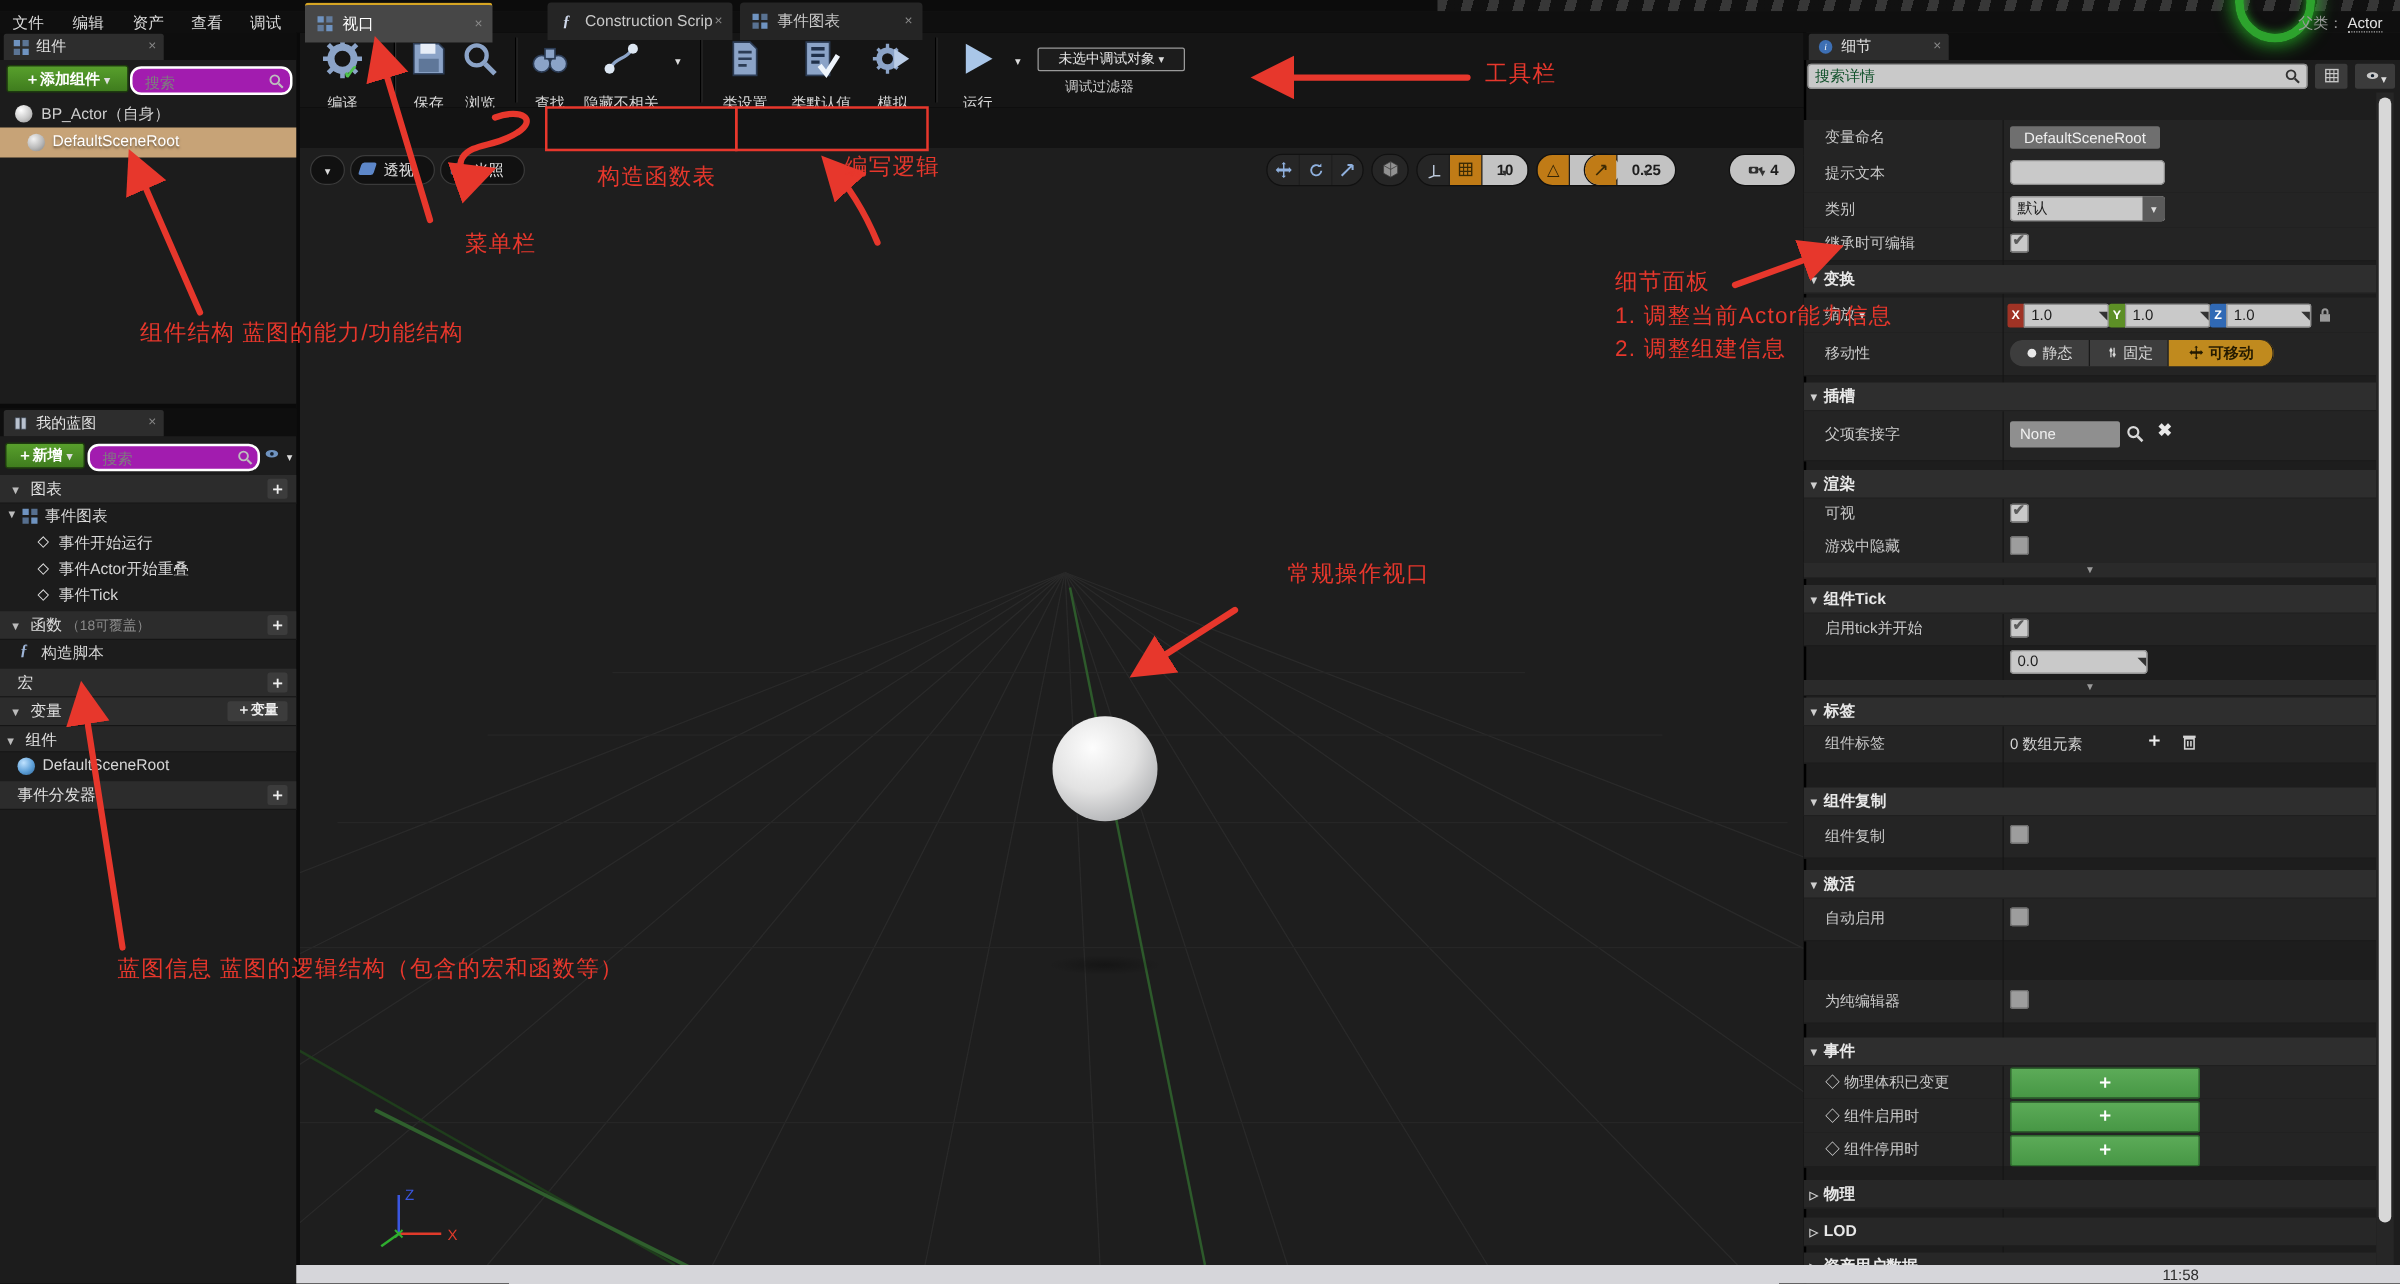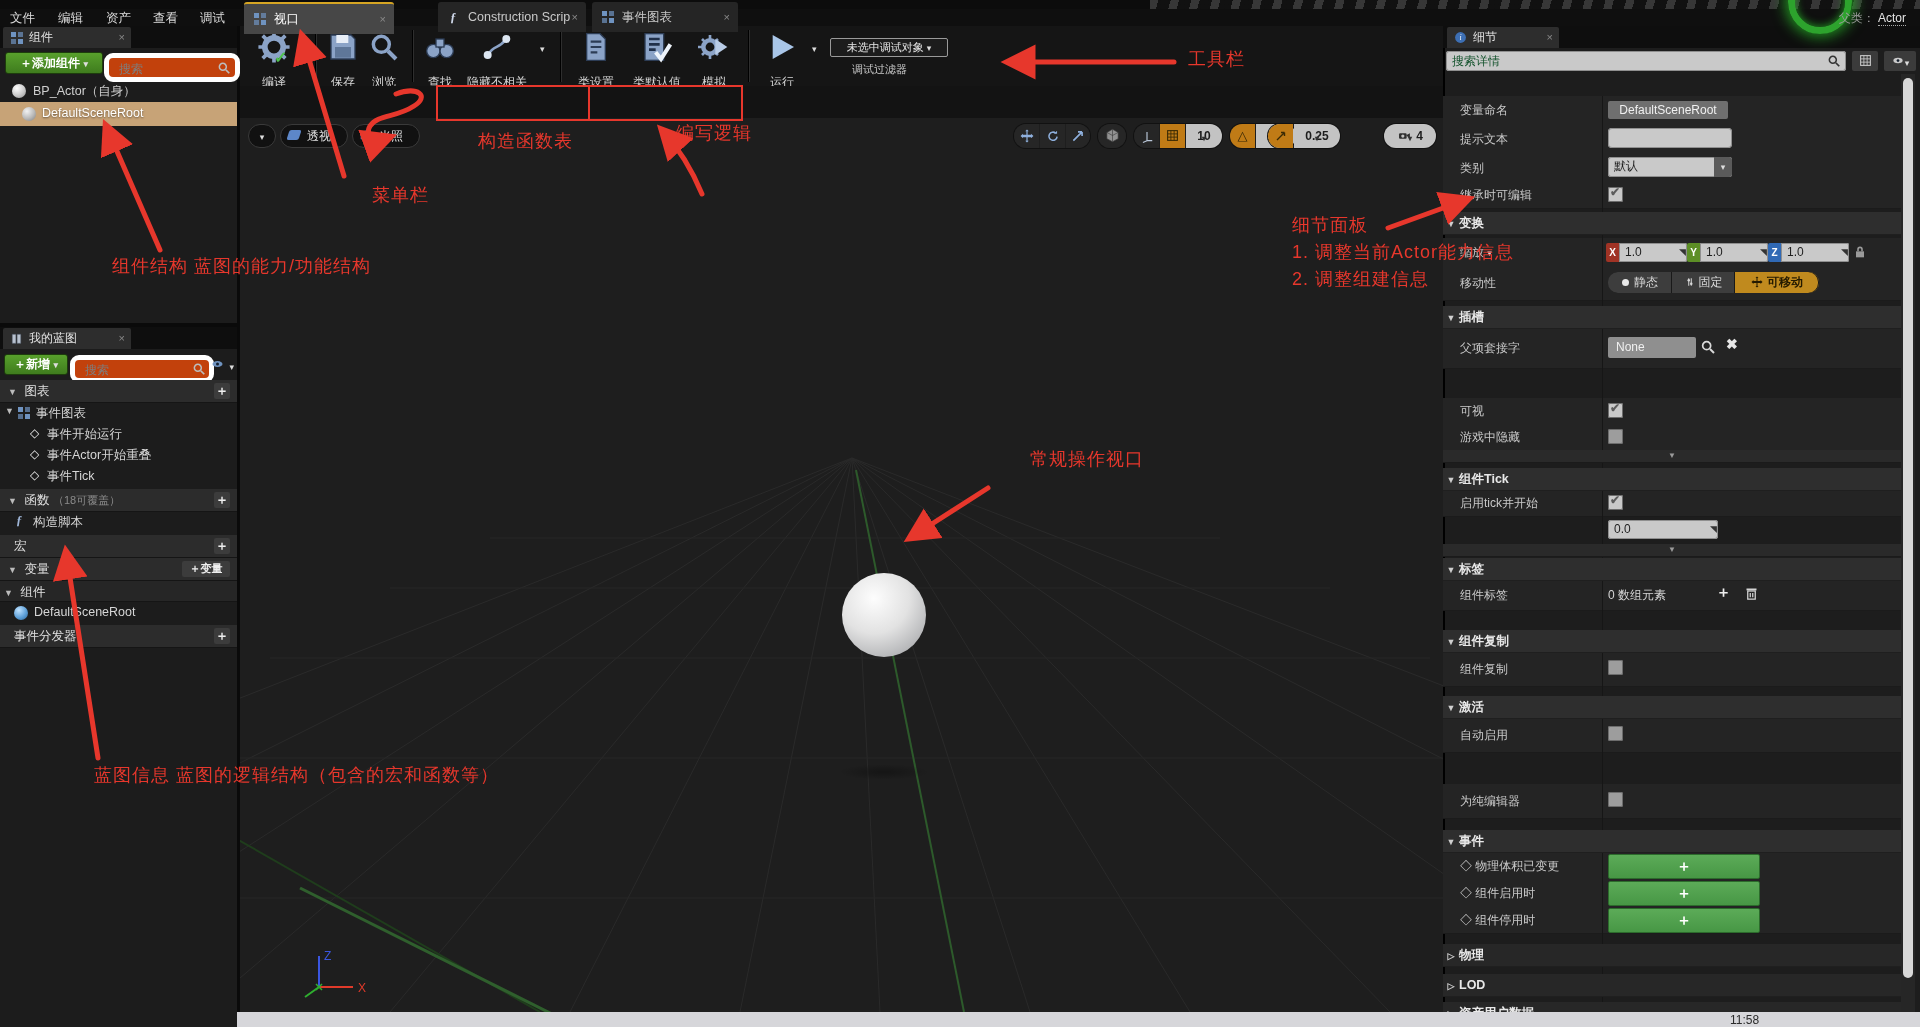--- a/index.html
+++ b/index.html
@@ -13,21 +13,21 @@
   .menubar{left:0;top:9px;width:1920px;height:17px;background:#0f0f0f;border-bottom:1px solid #000;}
   .menuitem{position:absolute;top:1px;font-size:12.5px;color:#dcdcdc;}
   .greenring{left:1788px;top:-30px;width:50px;height:50px;border:7px solid #2da32d;border-radius:50%;
     box-shadow:0 0 14px 3px rgba(40,190,40,.75), inset 0 0 8px rgba(40,190,40,.8);z-index:6;}
   .parentclass{position:absolute;right:14px;top:10px;font-size:12px;z-index:7;}
   .parentclass .k{color:#9a9a9a;} .parentclass .v{color:#e3e3e3;border-bottom:1px dotted #aaa;text-align:right;}
   
   .tabstrip{background:#0e0e0e;}
   .ptab{position:absolute;background:#2d2d2d;border-radius:2px 2px 0 0;color:#e2e2e2;font-size:12px;line-height:21px;}
   .ptab .x{position:absolute;right:6px;top:0;color:#888;font-size:11px;}
-  .searchbox{position:absolute;background:#c2410c;border:5px solid #ffffff;border-radius:9px;color:#bbb;}
+  .searchbox{position:absolute;background:#a21caf;border:2px solid #ffffff;border-radius:9px;color:#bbb;}
   .searchbox input{position:absolute;left:8px;top:0;width:70%;height:100%;background:transparent;border:0;outline:0;
       color:#ccc;font-size:12px;font-family:"Liberation Sans",sans-serif;}
   .searchbox input::placeholder{color:#7e7e7e;}
   .mag{position:absolute;width:14px;height:14px;}
   .greenbtn{position:absolute;background:linear-gradient(#58a02c,#3f7c1e);border:1px solid #1d3d0c;border-radius:3px;
       color:#fff;font-size:12px;font-weight:bold;text-align:center;}
   .caret{font-size:9px;color:#ddd;}
   .plus{font-weight:bold;}
   
   .leftcol{left:0;top:26px;width:237px;height:1001px;background:#1c1c1c;border-right:3px solid #0a0a0a;}
@@ -598,20 +598,21 @@
   <div class="sh" style="top:306px"><span class="tri">▼</span><span>插槽</span></div>
   <div class="pr" style="top:328px;height:40px">
     <span class="lbl">父项套接字</span>
   </div>
   <div class="graybox" style="left:1608px;top:337px;width:80px;height:21px;line-height:21px;background:#8f8f8f;text-align:left;padding-left:8px">None</div>
   <svg class="abs" style="left:1700px;top:339px;width:16px;height:16px;color:#d9d9d9;z-index:2">
       <use href="#sy-mag"></use>
     </svg>
   <span class="abs" style="left:1726px;top:336px;color:#e8e8e8;font-weight:bold;font-size:14px;z-index:2">✖</span>
 
+  <div class="sh" style="top:376px"><span class="tri">▼</span><span>渲染</span></div>
   <div class="pr" style="top:398px;height:26px">
     <span class="lbl">可视</span>
   </div>
   <span class="cb on" style="left:1608px;top:403px"></span>
   <div class="pr" style="top:424px;height:26px">
     <span class="lbl">游戏中隐藏</span>
   </div>
   <span class="cb" style="left:1608px;top:429px"></span>
   <div class="expander" style="top:450px">▼</div>
 

